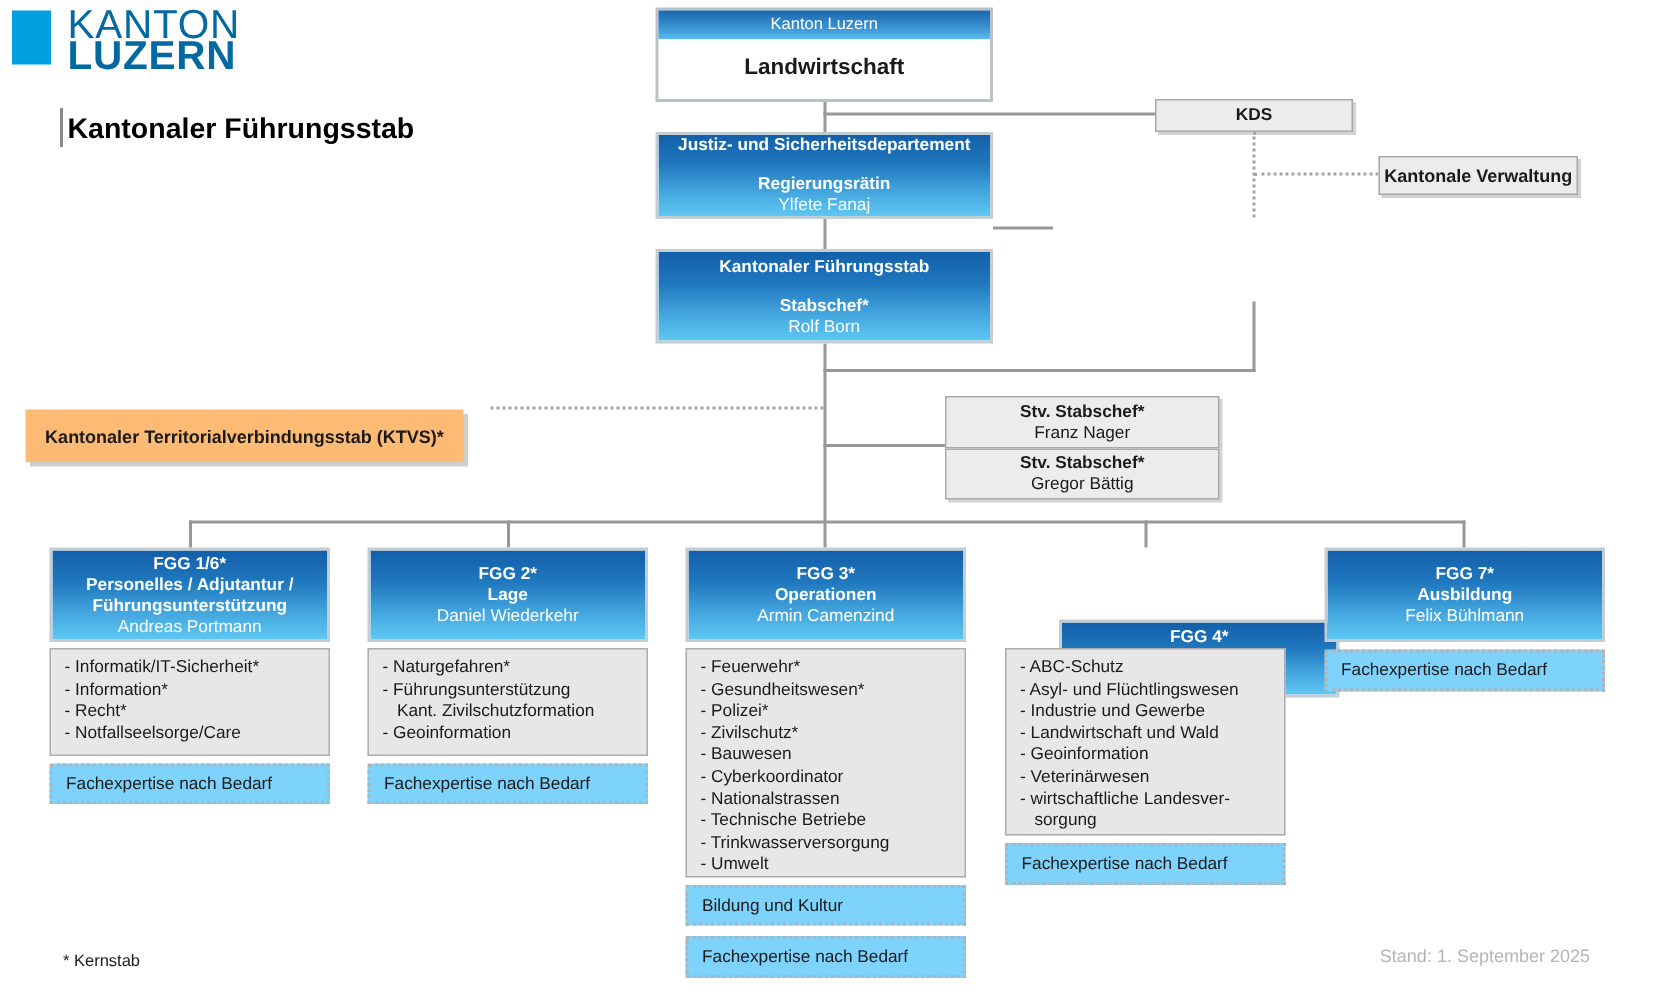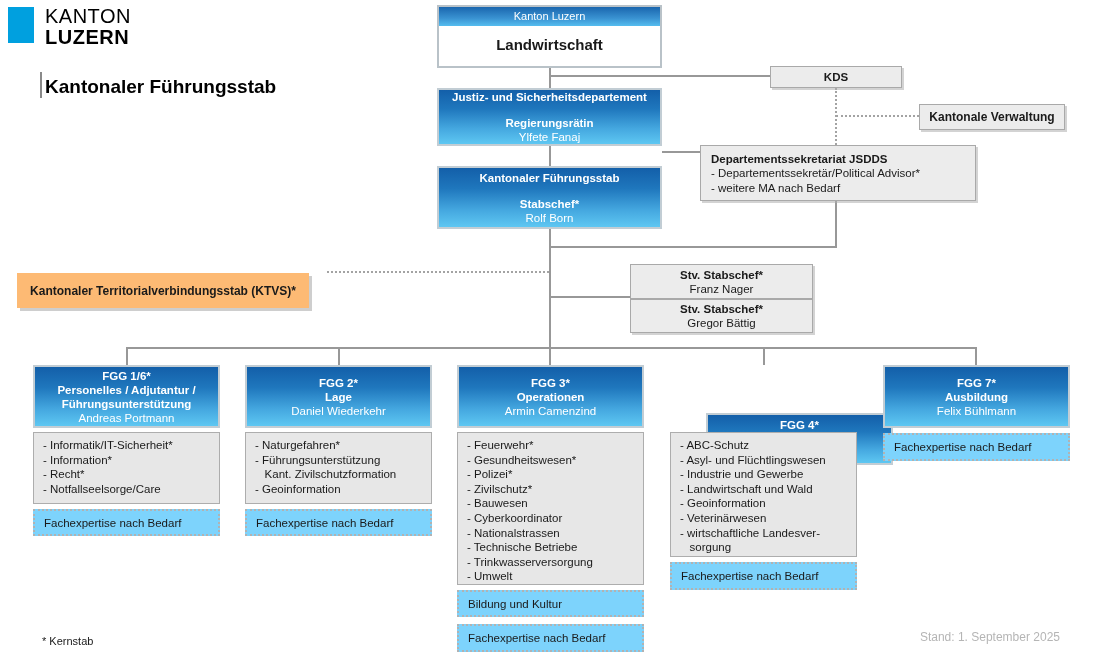--- a/index.html
+++ b/index.html
@@ -3,21 +3,21 @@
 <meta charset="utf-8">
 <style>
   html,body{margin:0;padding:0;background:#ffffff;}
   #page{
     position:relative;width:1102px;height:664px;background:#ffffff;overflow:hidden;
     font-family:"Liberation Sans","DejaVu Sans",sans-serif;color:#1a1a1a;
   }
   .abs{position:absolute;box-sizing:border-box;}
   
   .logo-square{background:#00a0df;}
-  .logo-text{font-size:20px;line-height:21px;letter-spacing:.5px;color:#000000;}
+  .logo-text{font-size:27px;line-height:21px;letter-spacing:.5px;color:#0369a1;}
   .logo-text .l2{font-weight:bold;}
   .page-title{font-size:19px;font-weight:bold;color:#000;}
   .title-caret{width:2px;background:#8a8a8a;}
   
   .bluebox{
     background:linear-gradient(180deg,#135fa9 0%,#1f77bd 35%,#45a8e0 72%,#5ec7f2 100%);
     border:2px solid #c2cdd4;color:#ffffff;text-align:center;
   }
   .whitebox{background:#ffffff;border:2px solid #b9c2c8;text-align:center;}
   .head-strip{
@@ -78,35 +78,30 @@
   <div class="abs dot-h" style="left:327px;top:271px;width:222px;"></div>
 
   <div class="abs whitebox" style="left:437px;top:5px;width:225px;height:63px;">
     <div class="head-strip">Kanton Luzern</div>
     <div style="font-size:15px;font-weight:bold;margin-top:10px;">Landwirtschaft</div>
   </div>
 
   <div class="abs graybox center-col" style="left:770px;top:66px;width:132px;height:22px;">
     <div class="b fs11">KDS</div>
   </div>
-  <div class="abs graybox center-col" style="left:919px;top:104px;width:146px;height:26px;">
+  <div class="abs graybox center-col" style="left:919px;top:104px;width:133px;height:26px;">
     <div class="b fs12">Kantonale Verwaltung</div>
   </div>
 
   <div class="abs bluebox center-col" style="left:437px;top:88px;width:225px;height:58px;">
     <div class="b fs11">Justiz- und Sicherheitsdepartement</div>
     <div class="b fs11" style="margin-top:12px;">Regierungsrätin</div>
     <div class="fs11">Ylfete Fanaj</div>
   </div>
 
-  <div class="abs graybox" style="left:700px;top:145px;width:276px;height:56px;text-align:left;padding:6px 8px 0 10px;">
-    <div class="b fs11">Departementssekretariat JSDDS</div>
-    <div class="li">- Departementssekretär/Political Advisor*</div>
-    <div class="li">- weitere MA nach Bedarf</div>
-  </div>
 
   <div class="abs bluebox center-col" style="left:437px;top:166px;width:225px;height:63px;">
     <div class="b fs11">Kantonaler Führungsstab</div>
     <div class="b fs11" style="margin-top:12px;">Stabschef*</div>
     <div class="fs11">Rolf Born</div>
   </div>
 
   <div class="abs center-col" style="left:17px;top:257px;width:292px;height:35px;background:#fdba74;box-shadow:3px 3px 0 rgba(185,185,185,.7);margin-top:16px;">
     <div class="b fs12">Kantonaler Territorialverbindungsstab (KTVS)*</div>
   </div>

